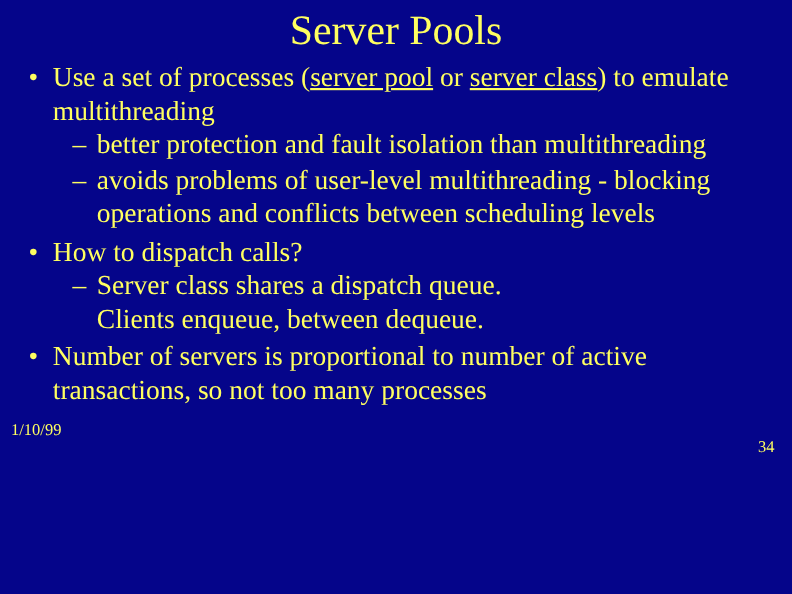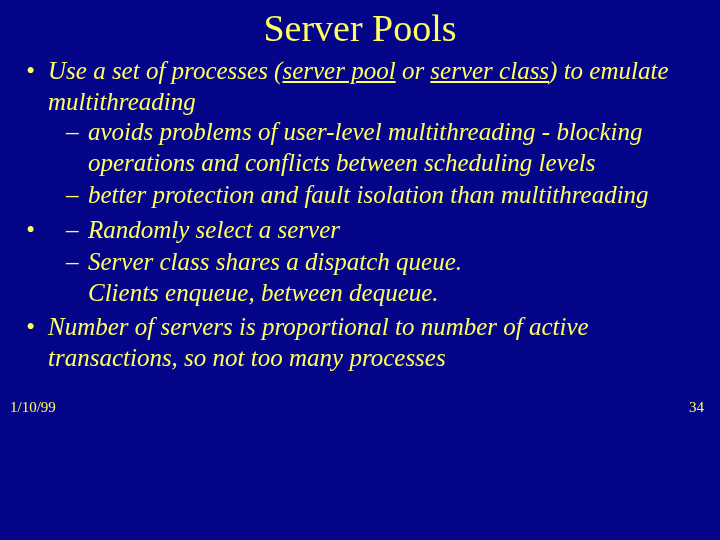--- a/index.html
+++ b/index.html
@@ -24,21 +24,20 @@
     font-size: 38px;
     margin: 0 0 6px 0;
     font-weight: normal;
   }
   ul.level1 {
     list-style: none;
     margin: 0;
     padding: 0 0 0 8px;
     font-size: 25px;
     line-height: 1.22;
-    font-style: italic;
   }
   ul.level1 > li {
     position: relative;
     padding-left: 22px;
     margin-bottom: 4px;
   }
   ul.level1 > li::before {
     content: "•";
     position: absolute;
     left: 0;
@@ -64,43 +63,43 @@
     text-decoration: underline;
   }
   .footer {
     position: absolute;
     bottom: 10px;
     left: 10px;
     right: 16px;
     font-size: 15px;
     color: #ffff60;
   }
-  .footer .date { position: absolute; left: 0; bottom: 0; }
+  .footer .date { position: absolute; left: 0; bottom: 16px; }
   .footer .page { position: absolute; right: 0; bottom: 0; }
   .indent { display: block; }
 </style>
 </head>
 <body>
 
 <div class="slide">
   <h1 class="title">Server Pools</h1>
 
   <ul class="level1">
 
     <li>
       <span>Use a set of processes (</span><span class="u">server pool</span><span> or </span><span class="u">server class</span><span>) to emulate multithreading</span>
       <ul class="level2">
+        <li>better protection and fault isolation than multithreading</li>
         <li>avoids problems of user-level multithreading - blocking operations and conflicts between scheduling levels</li>
-        <li>better protection and fault isolation than multithreading</li>
       </ul>
     </li>
 
     <li>
+      <span>How to dispatch calls?</span>
       <ul class="level2">
-        <li>Randomly select a server</li>
         <li>
           <span class="indent">Server class shares a dispatch queue.</span>
           <span class="indent">Clients enqueue, between dequeue.</span>
         </li>
       </ul>
     </li>
 
     <li>Number of servers is proportional to number of active transactions, so not too many processes</li>
 
   </ul>

